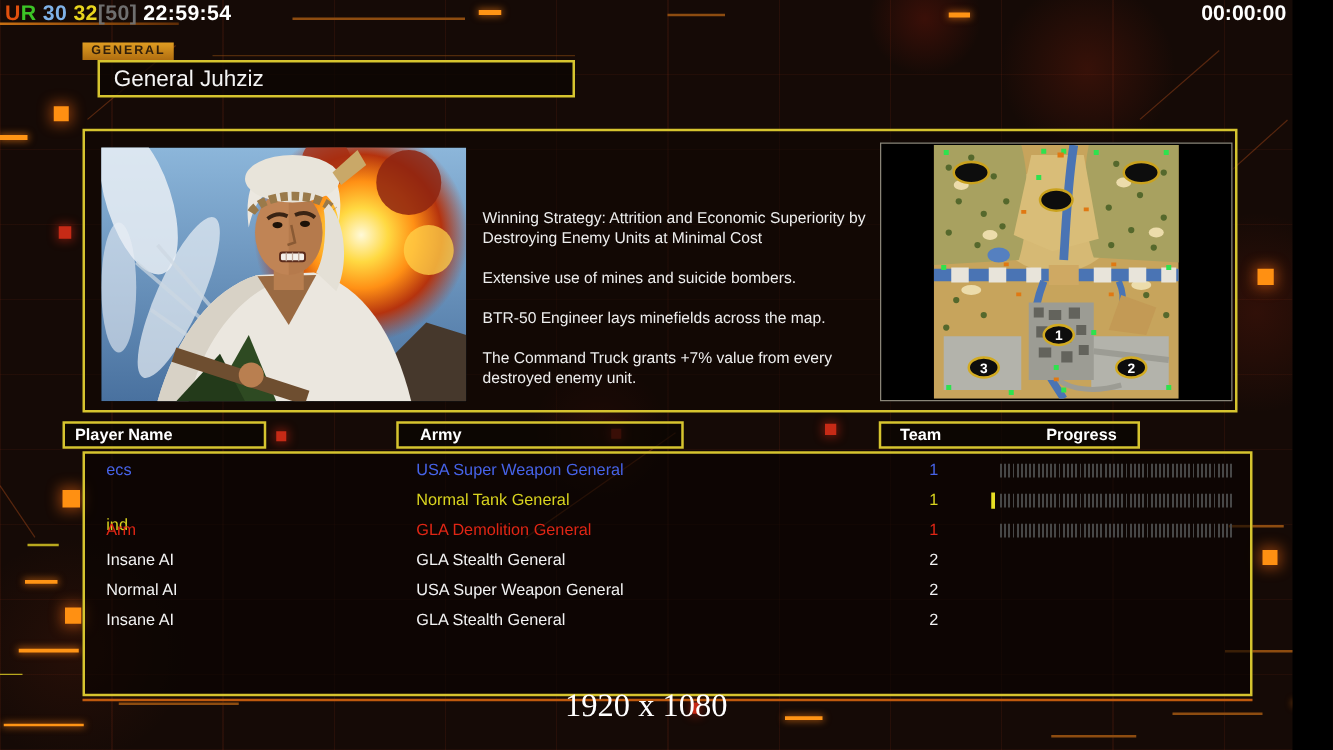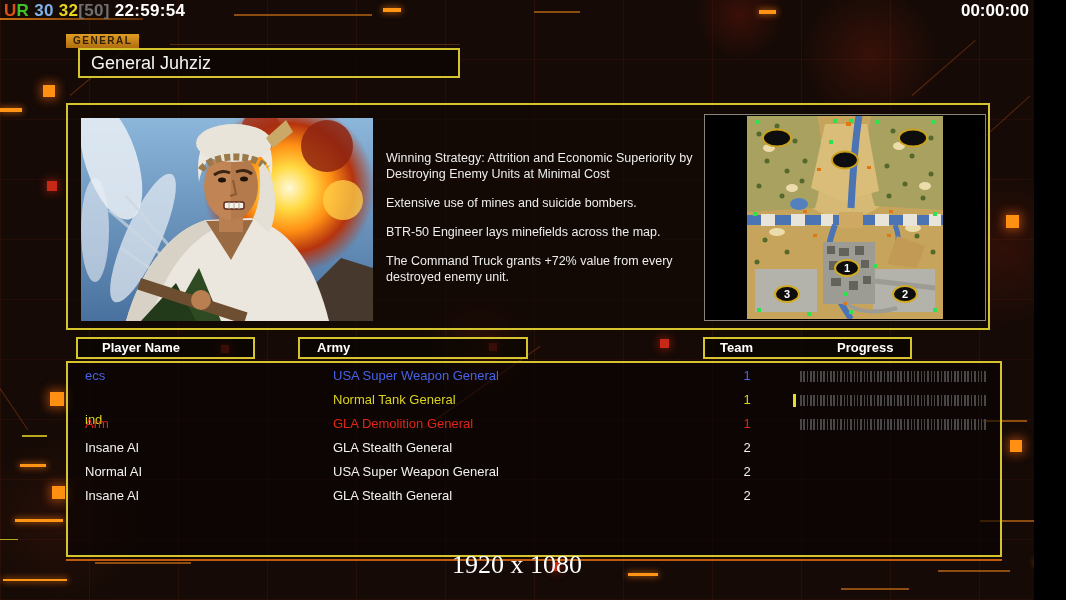--- a/index.html
+++ b/index.html
@@ -39,29 +39,29 @@
   .name-box{position:absolute;left:78px;top:48px;z-index:3;width:367px;height:26px;
     border:2px solid #d6c42f;background:rgba(12,6,3,.82);
     color:#f4f4f4;font-size:18px;line-height:26px;padding-left:11px;}
 
   
   .info-box{position:absolute;left:66px;top:103px;z-index:2;width:920px;height:223px;
     border:2px solid #d6c42f;background:rgba(16,8,4,.55);}
   .portrait{position:absolute;left:13px;top:13px;width:292px;height:203px;background:#000;}
   .strategy{position:absolute;left:318px;top:45px;width:322px;color:#ededed;
     font-size:12.5px;line-height:16px;}
-  .strategy p{margin:0 0 13px 0;white-space:pre-line;}
+  .strategy p{margin:16px 0 13px 0;white-space:pre-line;}
   .map-frame{position:absolute;left:636px;top:9px;width:280px;height:205px;
     border:1px solid #8a8578;background:#000;display:flex;align-items:center;justify-content:center;}
 
   
   .hdr{position:absolute;top:337px;z-index:3;height:18px;border:2px solid #d6c42f;
     background:rgba(10,5,2,.75);color:#fff;font-weight:bold;font-size:13px;line-height:18px;}
-  .hdr-player{left:76px;width:151px;padding-left:24px;}
-  .hdr-army{left:298px;width:209px;padding-left:17px;}
+  .hdr-player{left:50px;width:151px;padding-left:8px;}
+  .hdr-army{left:317px;width:209px;padding-left:17px;}
   .hdr-teamprog{left:703px;width:205px;}
   .hdr-teamprog .t{position:absolute;left:15px;top:0;}
   .hdr-teamprog .p{position:absolute;left:92px;top:0;padding-left:40px;}
 
   .body-box{position:absolute;left:66px;top:361px;z-index:2;width:932px;height:192px;
     border:2px solid #d6c42f;background:rgba(8,4,2,.62);}
   .body-underline{left:66px;top:559px;width:936px;height:2px;background:#c05a0e;z-index:2;}
   .prow{position:absolute;left:0;width:100%;height:24px;font-size:13px;}
   .prow .cname{position:absolute;left:17px;line-height:24px;}
   .prow .carmy{position:absolute;left:265px;line-height:24px;}
@@ -178,21 +178,21 @@
         <path d="M182,45 C196,60 198,95 188,115 L172,100 C180,85 180,60 178,50 Z" fill="#e4e0d6"></path>
         <path d="M185,20 L205,2 L212,14 L192,30 Z" fill="#c9a868"></path>
       </svg>
     </div>
 
     <div class="strategy">
       <p>Winning Strategy: Attrition and Economic Superiority by
  Destroying Enemy Units at Minimal Cost</p>
       <p>Extensive use of mines and suicide bombers.</p>
       <p>BTR-50 Engineer lays minefields across the map.</p>
-      <p>The Command Truck grants +72% value from every
+      <p>The Command Truck grants +7% value from every
  destroyed enemy unit.</p>
     </div>
 
     <div class="map-frame">
       <svg width="196" height="203" viewBox="0 0 196 203">
         <rect width="196" height="203" fill="#c7a45c"></rect>
         <ellipse cx="98" cy="60" rx="50" ry="42" fill="#d6b974"></ellipse>
         <path d="M0,0 H70 C78,30 75,70 68,92 L0,96 Z" fill="#a8a160"></path>
         <path d="M196,0 H124 C118,30 120,68 128,90 L196,94 Z" fill="#a8a160"></path>
         <g fill="#55682c">

